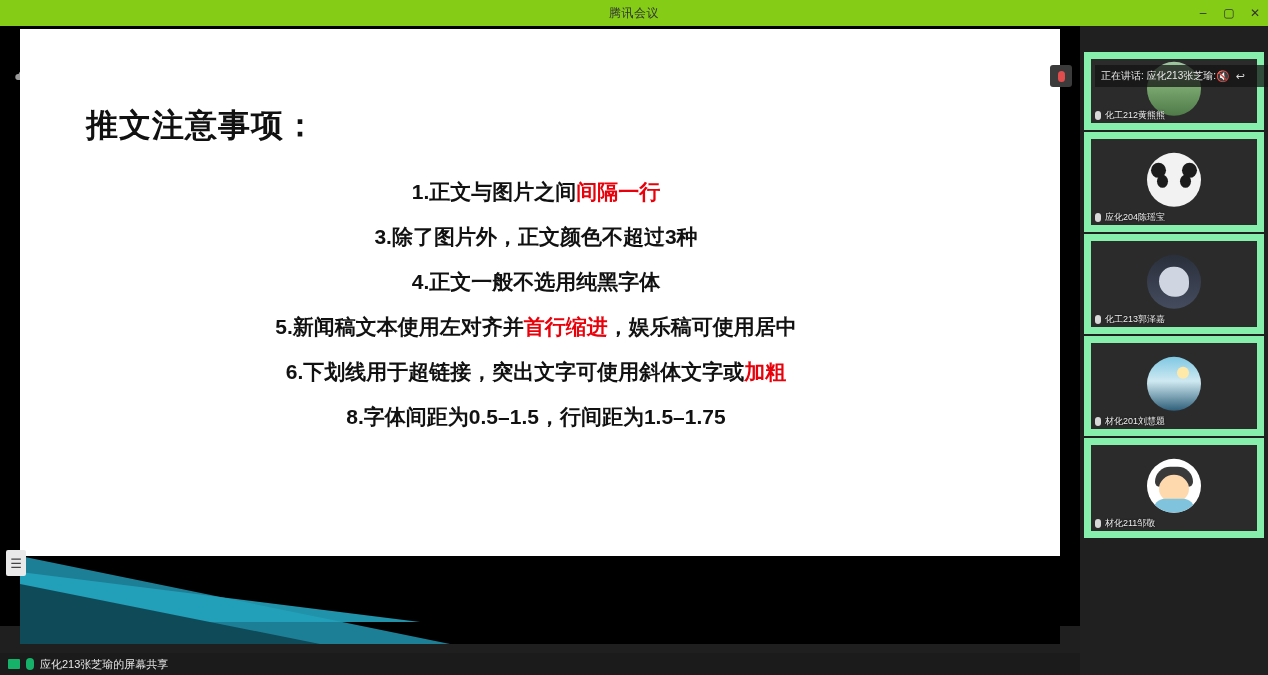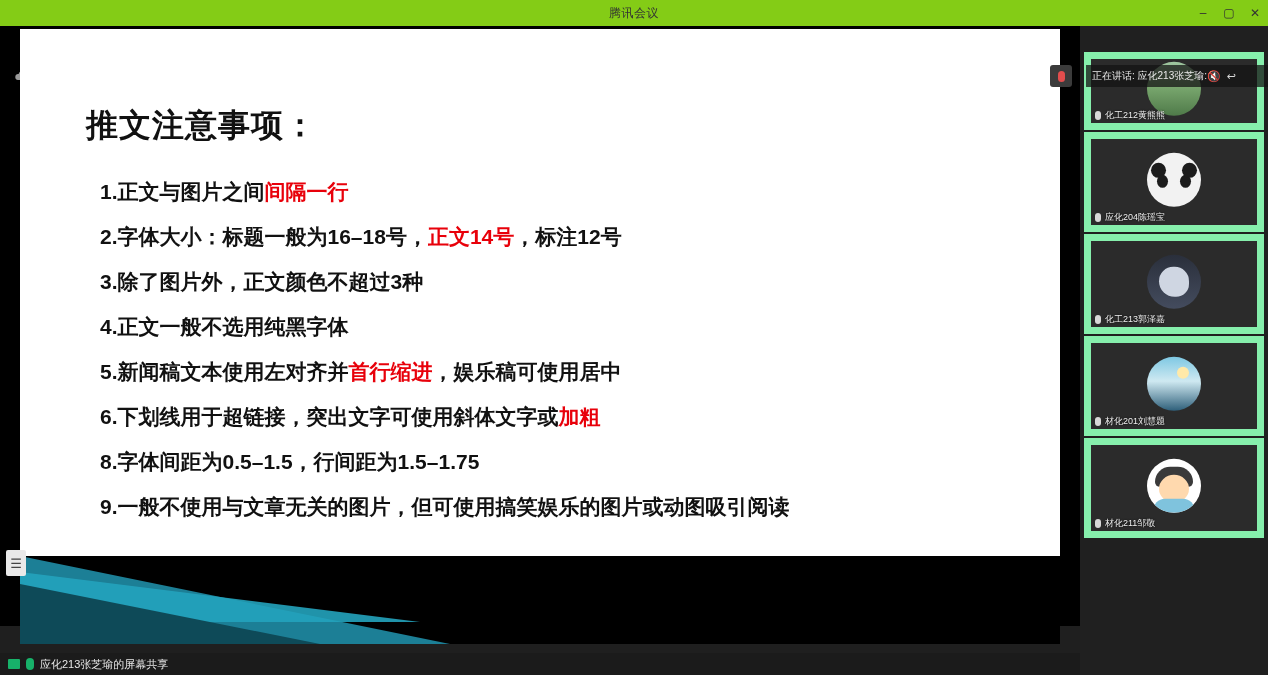--- a/index.html
+++ b/index.html
@@ -54,22 +54,23 @@
     position: absolute; left: 0; top: 0;
     width: 0px; height: 100%;
   }
 
   .slide-title {
     position: absolute; left: 66px; top: 75px;
     font-size: 32px; font-weight: bold; color: #111;
     letter-spacing: 1px;
   }
   .slide-body {
-    position: absolute; left: 80px; top: 140px;
+    position: absolute; left: 66px; top: 140px;
     width: 900px;
+    text-align: center;
   }
   .slide-line {
     font-size: 21px; color: #111; font-weight: bold;
     line-height: 45px; white-space: nowrap;
   }
   .hl { color: #e8000a; }
 
   
   .band {
     position: absolute; left: 0; bottom: 0;
@@ -141,21 +142,21 @@
   .rail {
     position: absolute; left: 1080px; top: 26px;
     width: 188px; height: 649px;
     background: #202020;
     padding: 4px 4px 0 4px;
   }
   .speaking-bar {
     position: absolute; left: 1050px; top: 58px;
     width: 218px; height: 36px;
     display: flex; align-items: center;
-    gap: 14px;
+    gap: 23px;
     z-index: 5;
   }
   .mic-badge {
     width: 22px; height: 22px; background: #3b3b3b;
     border-radius: 3px; display: flex; align-items: center; justify-content: center;
   }
   .mic-badge .m { width: 7px; height: 11px; background: #e14d4d; border-radius: 4px;}
   .speaking-text {
     flex: 1; height: 22px;
     background: rgba(20,20,20,.75);
@@ -267,27 +268,25 @@
           </svg>
       </span>
       <span class="tag">云插件</span>
     </div>
 
     <div class="slide">
       <div class="slide-left-bar"></div>
       <div class="slide-title">推文注意事项：</div>
       <div class="slide-body">
           <div class="slide-line"><span>1.正文与图片之间</span><span class="hl">间隔一行</span></div>
-          <div class="slide-line"><span>2.字体大小：标题一般为16–18号，</span><span class="hl">正文14号</span><span>，标注12号</span></div>
           <div class="slide-line"><span>3.除了图片外，正文颜色不超过3种</span></div>
           <div class="slide-line"><span>4.正文一般不选用纯黑字体</span></div>
           <div class="slide-line"><span>5.新闻稿文本使用左对齐并</span><span class="hl">首行缩进</span><span>，娱乐稿可使用居中</span></div>
           <div class="slide-line"><span>6.下划线用于超链接，突出文字可使用斜体文字或</span><span class="hl">加粗</span></div>
           <div class="slide-line"><span>8.字体间距为0.5–1.5，行间距为1.5–1.75</span></div>
-          <div class="slide-line"><span>9.一般不使用与文章无关的图片，但可使用搞笑娱乐的图片或动图吸引阅读</span></div>
         </div>
 
       <div class="band">
         <div class="tri1"></div>
         <div class="tri3"></div>
         <div class="tri2"></div>
       </div>
     </div>
 
     <div class="stage-list-icon">☰</div>

